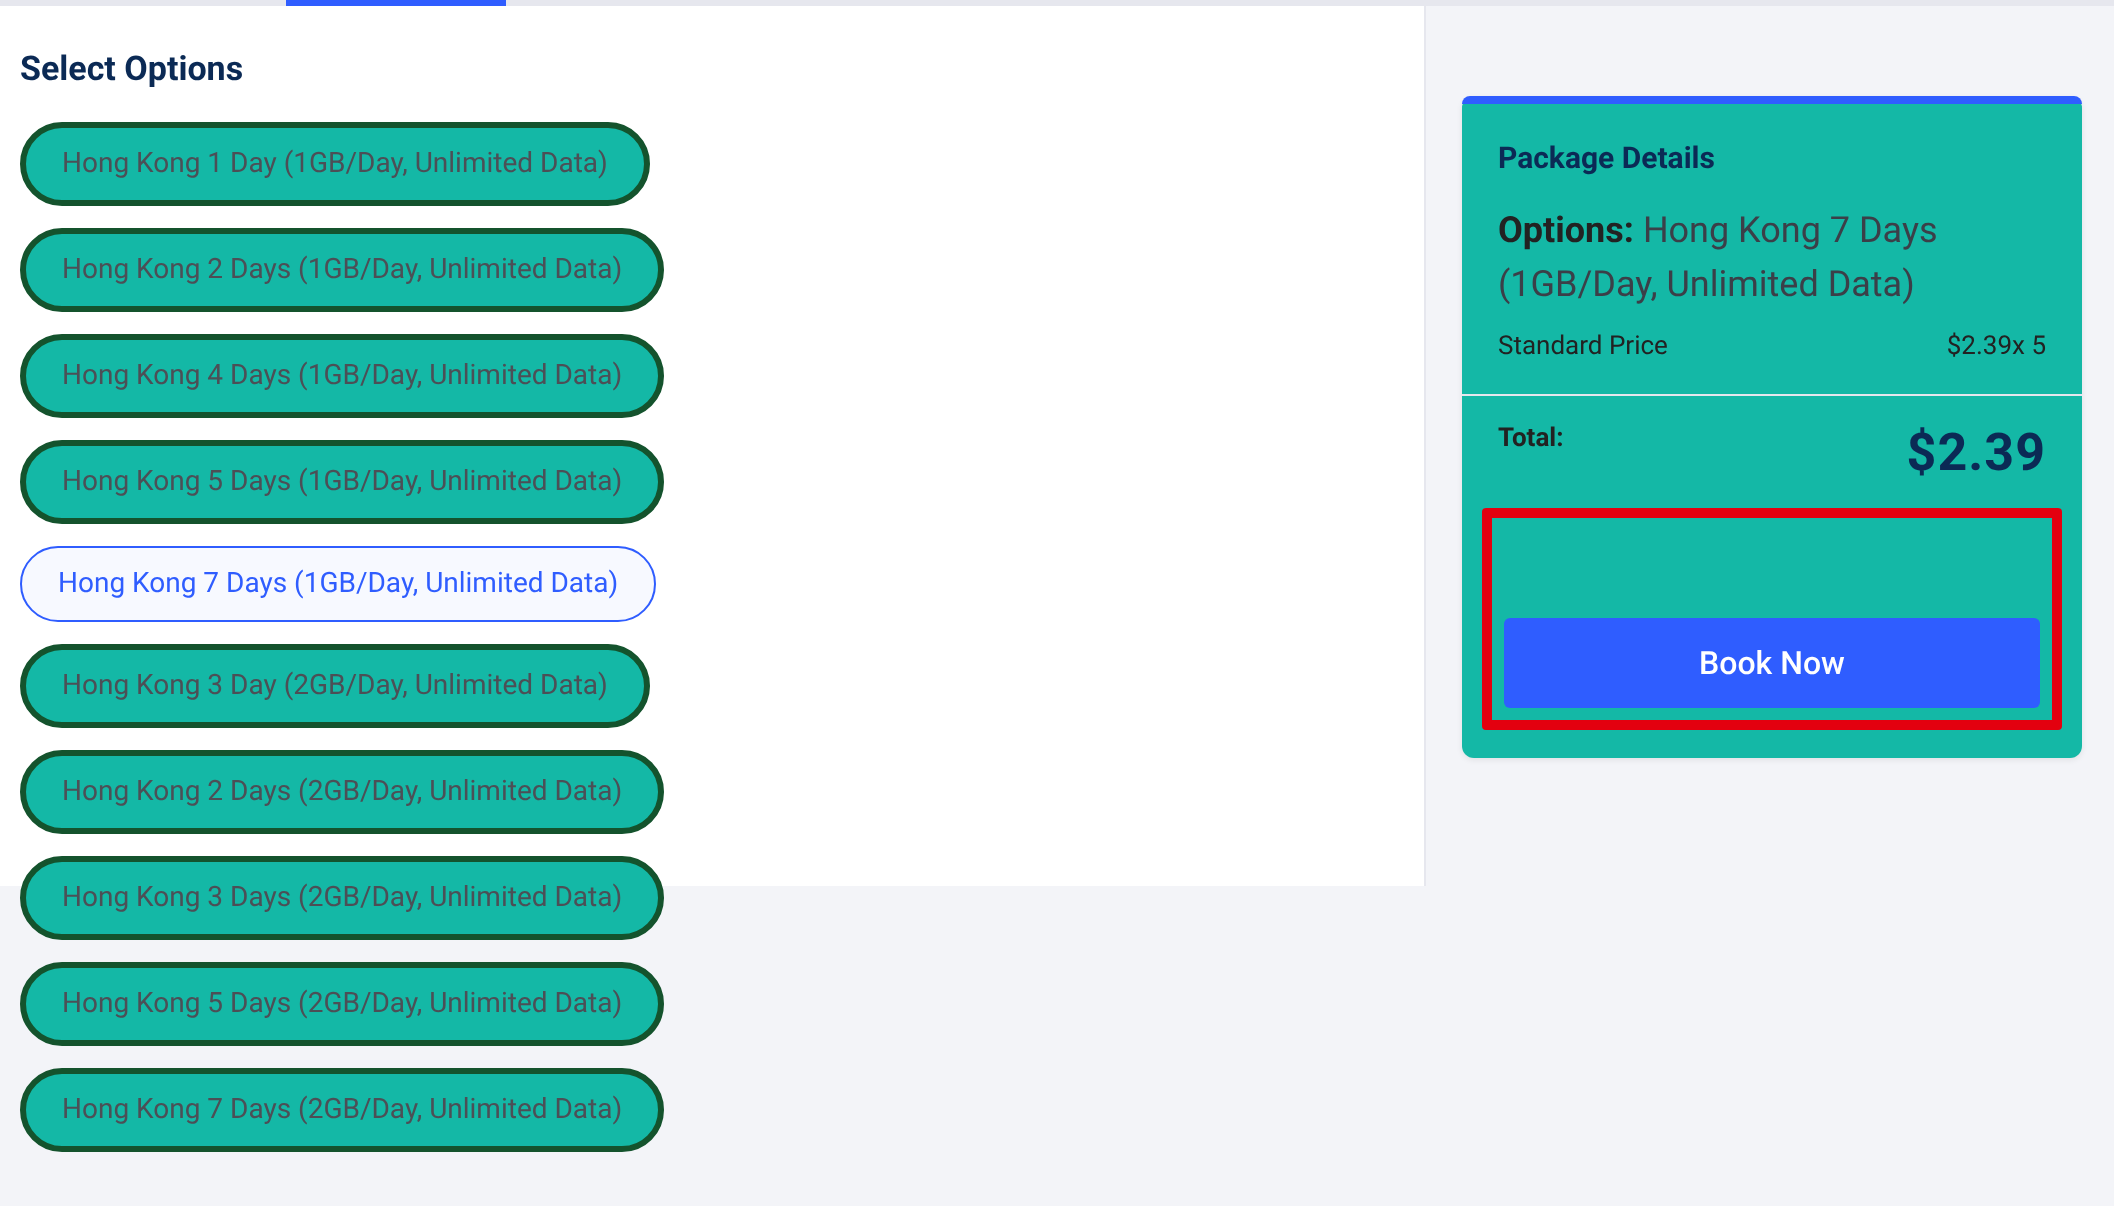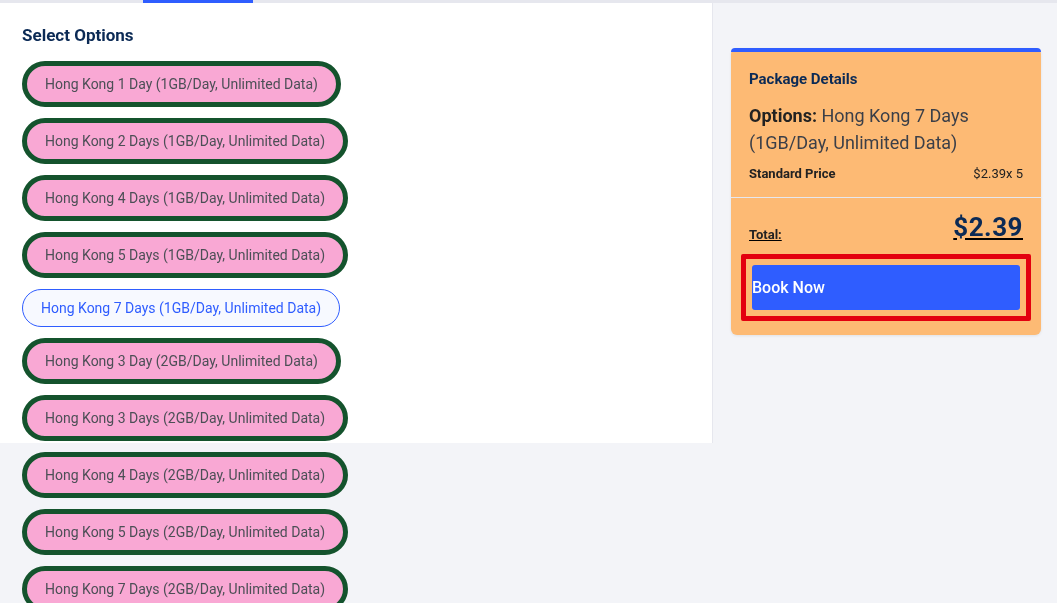--- a/index.html
+++ b/index.html
@@ -25,51 +25,51 @@
     height: 3px;
     background: #2f5dff;
   }
   .main-panel {
     position: absolute;
     top: 3px;
     left: 0;
     width: 713px;
     height: 440px;
     background: #ffffff;
-    padding: 22px 25px 0 22px;
+    padding: 22px 25px 0 10px;
     border-right: 1px solid #e6e7ee;
   }
   .section-title {
     font-size: 17px;
     font-weight: 700;
     color: #0b2a55;
     margin-bottom: 16px;
   }
   .option-pill {
     display: inline-block;
-    border: 5px solid #14532d;
+    border: 3px solid #14532d;
     border-radius: 999px;
     padding: 10px 18px;
     font-size: 14px;
     color: #4c4f56;
     margin-bottom: 11px;
     cursor: pointer;
-    background: #f9a8d4;
+    background: #14b8a6;
   }
   .option-pill.selected {
     border: 1px solid #2f5dff;
     color: #2f5dff;
     background: #f7f9ff;
   }
   .summary-card {
     position: absolute;
     top: 48px;
     left: 731px;
     width: 310px;
-    background: #fdba74;
+    background: #14b8a6;
     border-radius: 6px;
     box-shadow: 0 1px 3px rgba(0,0,0,0.08);
     overflow: visible;
   }
   .summary-topbar {
     height: 4px;
     background: #2f5dff;
     border-radius: 6px 6px 0 0;
   }
   .summary-body {
@@ -88,31 +88,30 @@
     margin-bottom: 10px;
   }
   .opt-line .lbl { font-weight: 700; color: #222; }
   .price-row {
     display: flex;
     justify-content: space-between;
     font-size: 13px;
     color: #222;
     margin-top: 6px;
   }
-  .price-row .lbl { font-weight: 700; }
+  .price-row .lbl { font-weight: 400; }
   .divider {
     height: 1px;
     background: #e6e7ee;
     margin: 16px -18px 14px -18px;
   }
   .total-row {
     display: flex;
     justify-content: space-between;
-    align-items: flex-end;
-    text-decoration: underline;
+    align-items: flex-start;
   }
   .total-row .lbl {
     font-size: 13px;
     font-weight: 700;
     color: #222;
   }
   .total-row .amt {
     font-size: 26px;
     font-weight: 700;
     color: #0b2a55;
@@ -123,43 +122,44 @@
     padding: 6px;
     margin: 12px -8px -6px -8px;
     border-radius: 2px;
   }
   .book-btn {
     width: 100%;
     background: #2f5dff;
     color: #fff;
     font-size: 16px;
     font-weight: 500;
-    text-align: left;
+    text-align: center;
     padding: 13px 0;
     border-radius: 3px;
     cursor: pointer;
+    margin-top: 44px;
   }
 </style>
 </head>
 <body>
 
 <div class="top-line"></div>
 <div class="tab-indicator"></div>
 
 <div class="main-panel">
   <div class="section-title">Select Options</div>
   <div id="options-list">
       <div><div class="option-pill">Hong Kong 1 Day (1GB/Day, Unlimited Data)</div></div>
       <div><div class="option-pill">Hong Kong 2 Days (1GB/Day, Unlimited Data)</div></div>
       <div><div class="option-pill">Hong Kong 4 Days (1GB/Day, Unlimited Data)</div></div>
       <div><div class="option-pill">Hong Kong 5 Days (1GB/Day, Unlimited Data)</div></div>
       <div><div class="option-pill selected">Hong Kong 7 Days (1GB/Day, Unlimited Data)</div></div>
       <div><div class="option-pill">Hong Kong 3 Day (2GB/Day, Unlimited Data)</div></div>
+      <div><div class="option-pill">Hong Kong 2 Days (2GB/Day, Unlimited Data)</div></div>
       <div><div class="option-pill">Hong Kong 3 Days (2GB/Day, Unlimited Data)</div></div>
-      <div><div class="option-pill">Hong Kong 4 Days (2GB/Day, Unlimited Data)</div></div>
       <div><div class="option-pill">Hong Kong 5 Days (2GB/Day, Unlimited Data)</div></div>
       <div><div class="option-pill">Hong Kong 7 Days (2GB/Day, Unlimited Data)</div></div>
     </div>
 </div>
 
 <div class="summary-card">
   <div class="summary-topbar"></div>
   <div class="summary-body">
     <div class="pkg-title">Package Details</div>
     <div class="opt-line">

